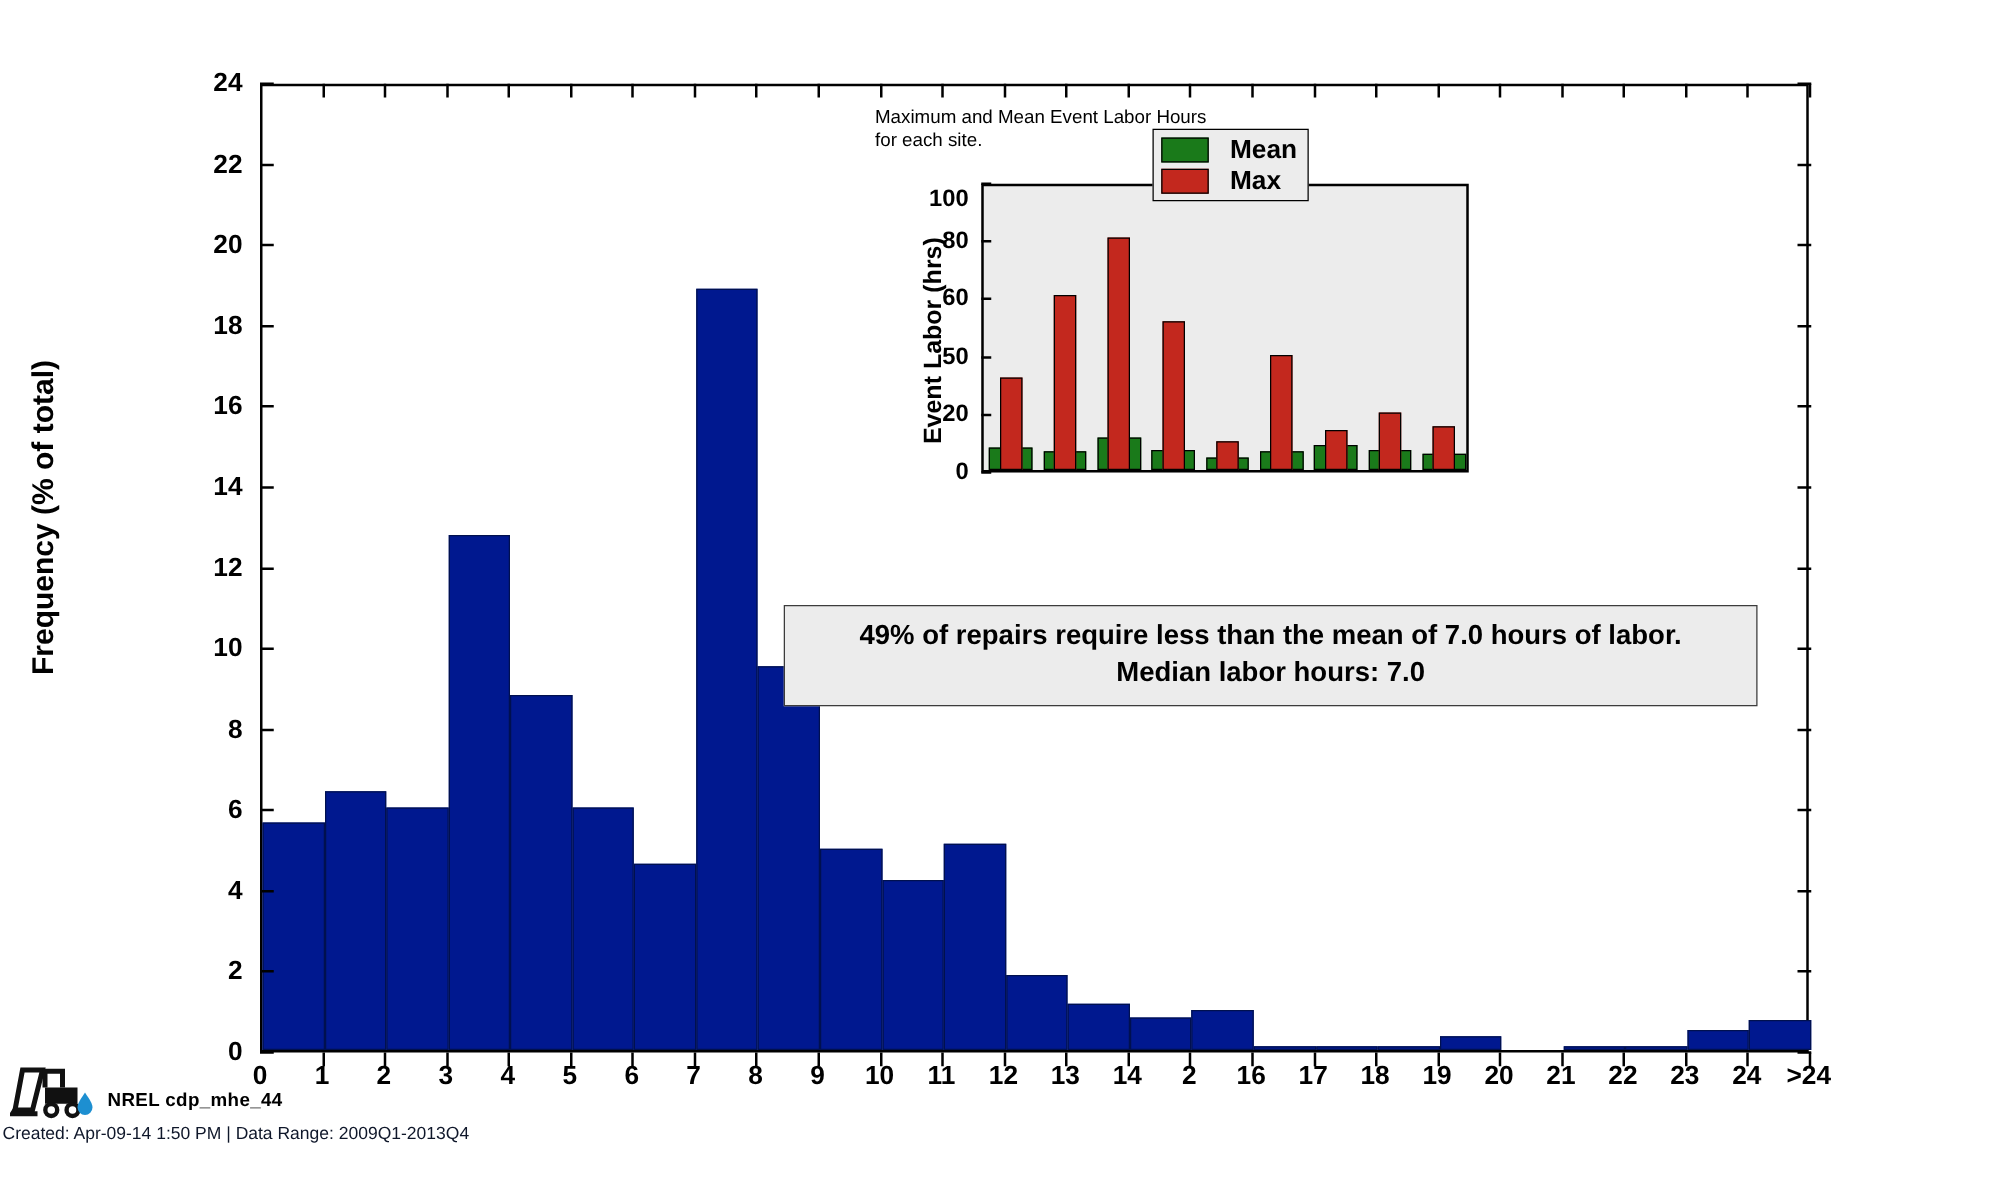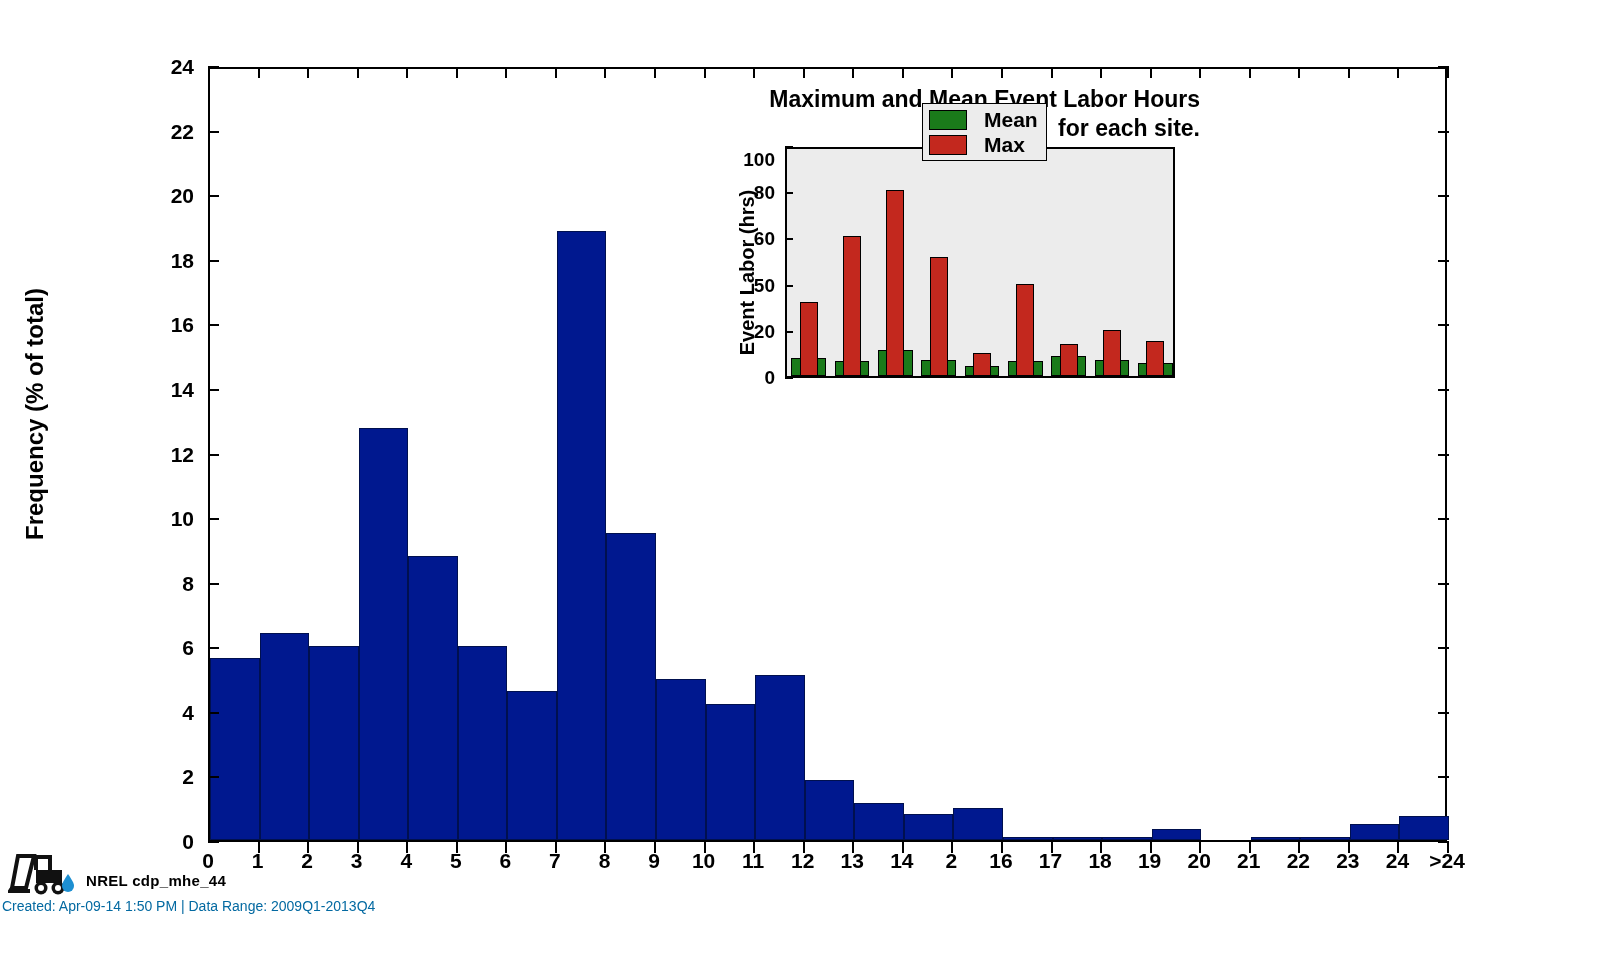--- a/index.html
+++ b/index.html
@@ -61,22 +61,22 @@
   .annot{
     position:absolute;left:627px;top:484px;width:779px;
     background:#ececec;border:1.5px solid #3c3c3c;
     padding:8px 10px 12px 10px;box-sizing:border-box;text-align:center;
     font-size:22px;font-weight:bold;color:#000;line-height:1.35;
   }
 
   
   .inset-wrap{position:absolute;left:700px;top:85px;width:500px;height:320px;}
   .inset-title{
-    position:absolute;left:0;top:0;width:500px;text-align:right;
-    font-size:23px;font-weight:bold;color:#000;line-height:1.25;
+    position:absolute;left:0;top:0;width:500px;text-align:left;
+    font-size:15px;font-weight:normal;color:#000;line-height:1.25;
   }
   .inset-axes{
     position:absolute;left:85px;top:62px;width:390px;height:231px;
     background:#ececec;border:2px solid #000;box-sizing:border-box;
   }
   .inset-ytick{
     position:absolute;right:425px;width:56px;text-align:right;
     font-size:19px;font-weight:bold;color:#000;transform:translateY(-50%);
   }
   .inset-ytick-mark{position:absolute;left:85px;width:8px;height:2px;background:#000;transform:translateY(-50%);}
@@ -105,21 +105,21 @@
   .leg-text{font-size:21px;font-weight:bold;color:#000;line-height:1;}
 
   
   .footer-logo{position:absolute;left:8px;top:850px;width:76px;height:48px;}
   .footer-id{
     position:absolute;left:86px;top:872px;
     font-size:15px;font-weight:bold;color:#000;letter-spacing:0.3px;
   }
   .footer-created{
     position:absolute;left:2px;top:898px;
-    font-size:14px;color:#0369a1;
+    font-size:14px;color:#0f172a;
   }
 </style>
 </head>
 <body>
 
 <div id="root">
 
 
   <div class="axes">
     <div class="bars" id="bars-layer">
@@ -265,20 +265,24 @@
       <div class="xtick" style="left: 1397.44px;">24</div>
       <div class="xtick-mark" style="left: 1397.44px;"></div>
       <div class="xtick-mark t" style="left: 1397.44px;"></div>
       <div class="xtick" style="left: 1447px;">&gt;24</div>
       <div class="xtick-mark" style="left: 1447px;"></div>
       <div class="xtick-mark t" style="left: 1447px;"></div>
     </div>
 
   <div class="ylabel">Frequency (% of total)</div>
 
+  <div class="annot">
+    <div>49% of repairs require less than the mean of 7.0 hours of labor.</div>
+    <div>Median labor hours: 7.0</div>
+  </div>
 
   <div class="inset-wrap">
     <div class="inset-title">
       <div>Maximum and Mean Event Labor Hours</div>
       <div>for each site.</div>
     </div>
 
     <div class="inset-axes">
       <div id="inset-bars-layer" style="position:absolute;left:0;top:0;width:100%;height:100%;">
           <div class="ibar mean" style="left: 4.33333px; width: 34.6667px; height: 18.48px; z-index: 1;"></div>

